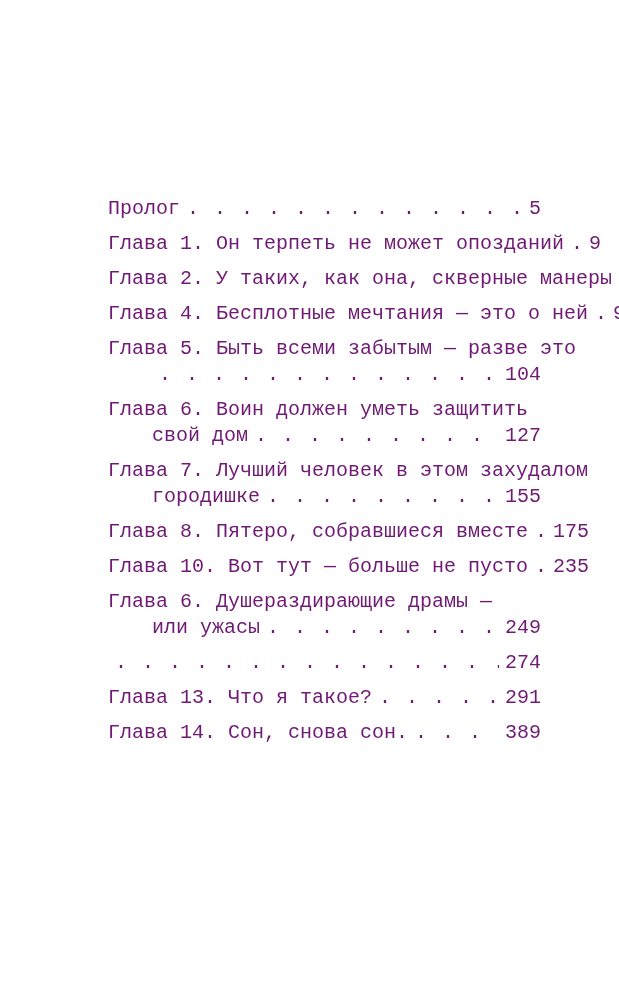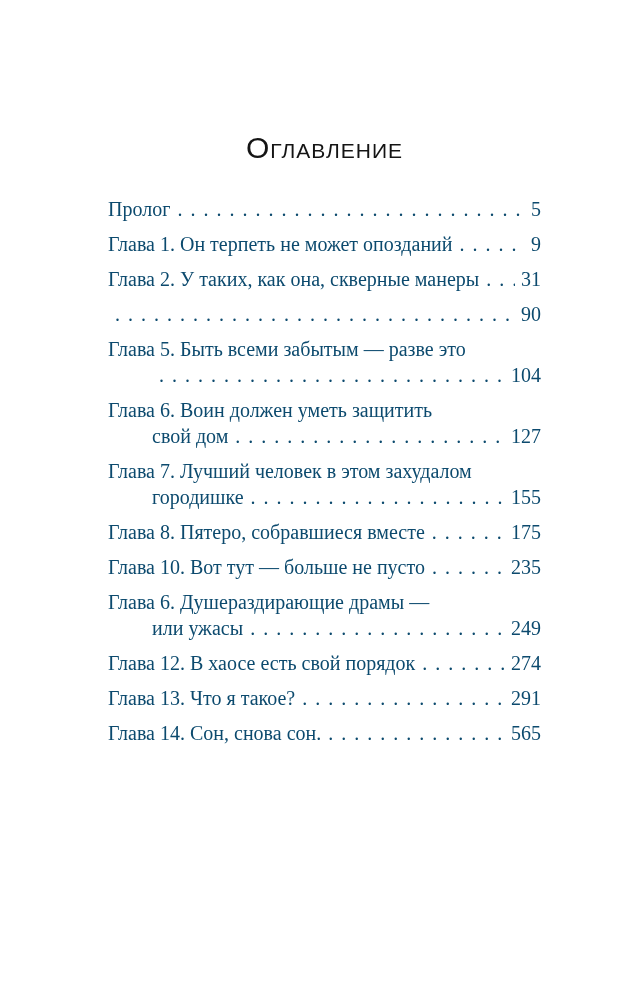--- a/index.html
+++ b/index.html
@@ -31,21 +31,22 @@
     line-height: 32px;
     letter-spacing: 1px;
     color: #141414;
   }
   .toc {
     position: absolute;
     top: 196px;
     left: 108px;
     width: 433px;
     font-size: 20px;
-    color: #0c4a6e;
+    color: #701a75;
+    font-family: Liberation Mono, monospace;
   }
   .entry {
     margin-bottom: 9px;
   }
   .line {
     line-height: 26px;
     white-space: nowrap;
   }
   .row {
     display: flex;
@@ -73,21 +74,20 @@
   .page-num {
     flex: 0 0 auto;
     text-align: right;
     white-space: nowrap;
   }
 </style>
 </head>
 <body>
 
 <div class="page">
-  <h1 class="title">Оглавление</h1>
 
   <div class="toc">
   <div class="entry">
     <div class="line row">
       <span class="text">Пролог</span>
       <span class="leader"></span>
       <span class="page-num">5</span>
     </div>
   </div>
 
@@ -105,20 +105,21 @@
       <span class="leader"></span>
       <span class="page-num">31</span>
     </div>
   </div>
 
   <div class="entry">
   </div>
 
   <div class="entry">
     <div class="line row">
+      <span class="text">Глава 4. Бесплотные мечтания — это о ней</span>
       <span class="leader"></span>
       <span class="page-num">90</span>
     </div>
   </div>
 
   <div class="entry">
     <div class="line">Глава 5. Быть всеми забытым — разве это</div>
         <div class="line row cont">
       <span class="leader"></span>
       <span class="page-num">104</span>
@@ -164,35 +165,34 @@
     <div class="line">Глава 6. Душераздирающие драмы —</div>
         <div class="line row cont">
       <span class="text">или ужасы</span>
       <span class="leader"></span>
       <span class="page-num">249</span>
     </div>
   </div>
 
   <div class="entry">
     <div class="line row">
-      <span class="text">Глава 12. В хаосе есть свой порядок</span>
       <span class="leader"></span>
       <span class="page-num">274</span>
     </div>
   </div>
 
   <div class="entry">
     <div class="line row">
       <span class="text">Глава 13. Что я такое?</span>
       <span class="leader"></span>
       <span class="page-num">291</span>
     </div>
   </div>
 
   <div class="entry">
     <div class="line row">
       <span class="text">Глава 14. Сон, снова сон.</span>
       <span class="leader"></span>
-      <span class="page-num">565</span>
+      <span class="page-num">389</span>
     </div>
   </div>
 </div>
 </div>
 
 </body></html>

